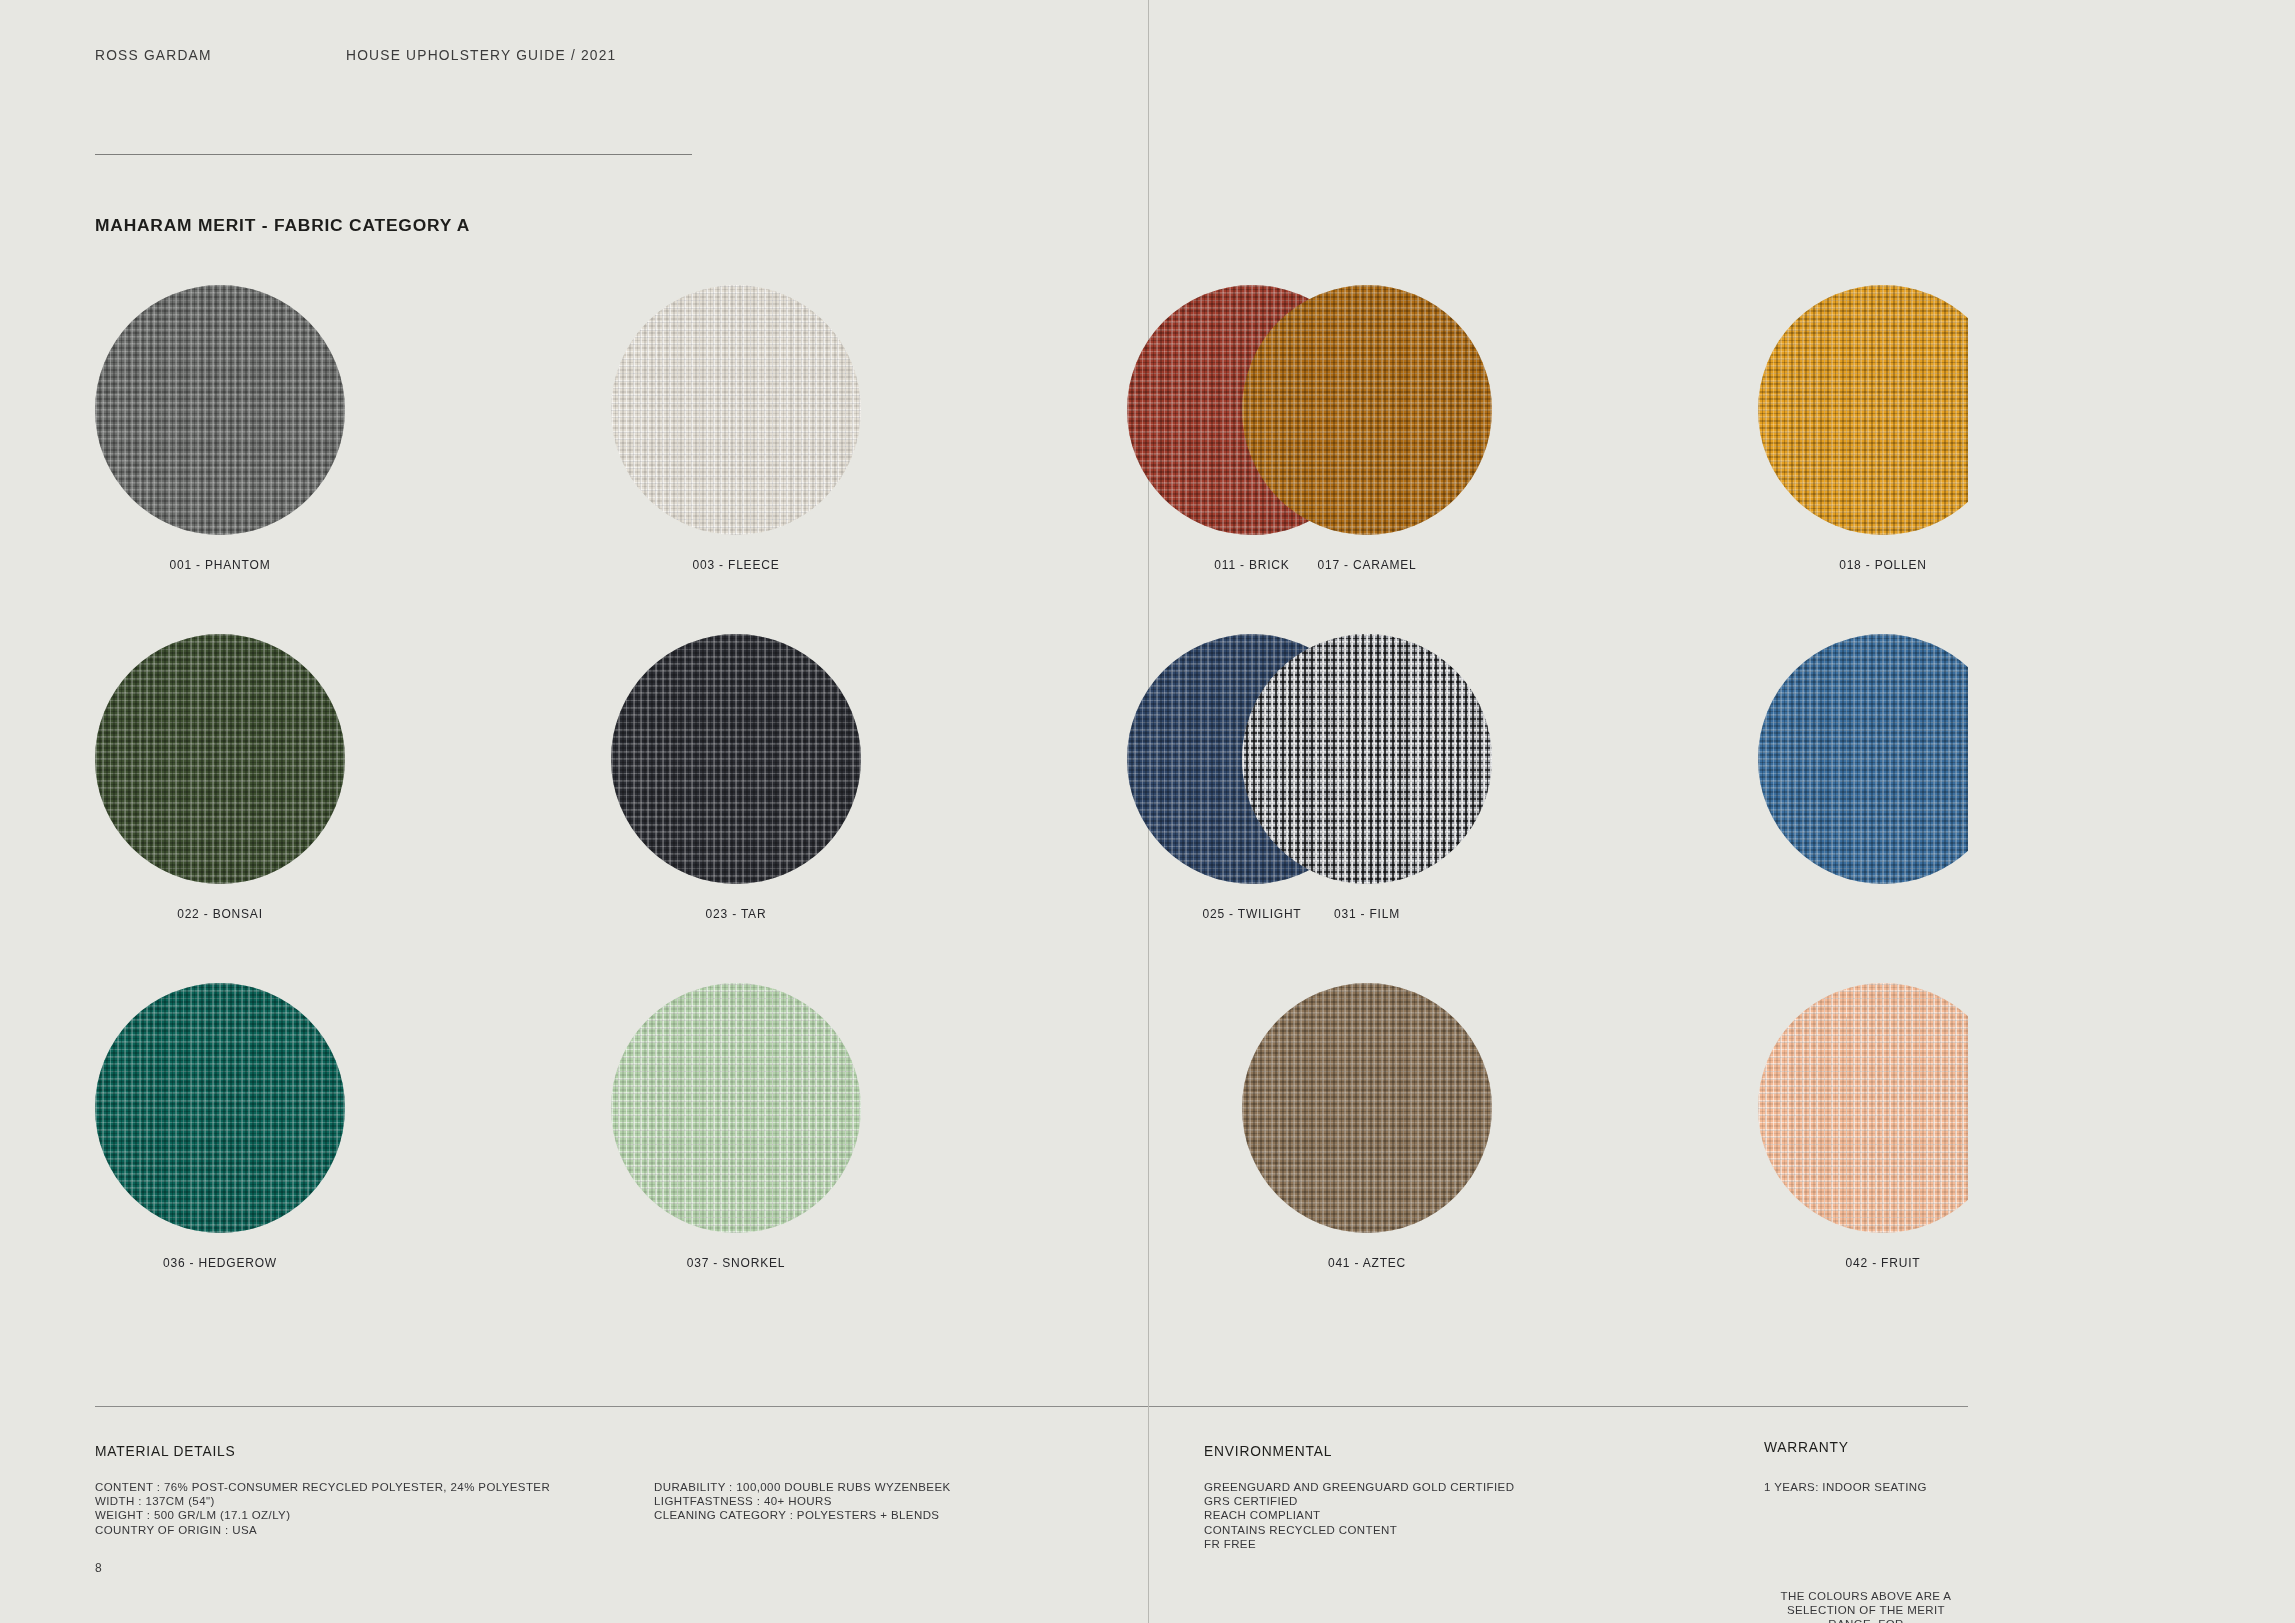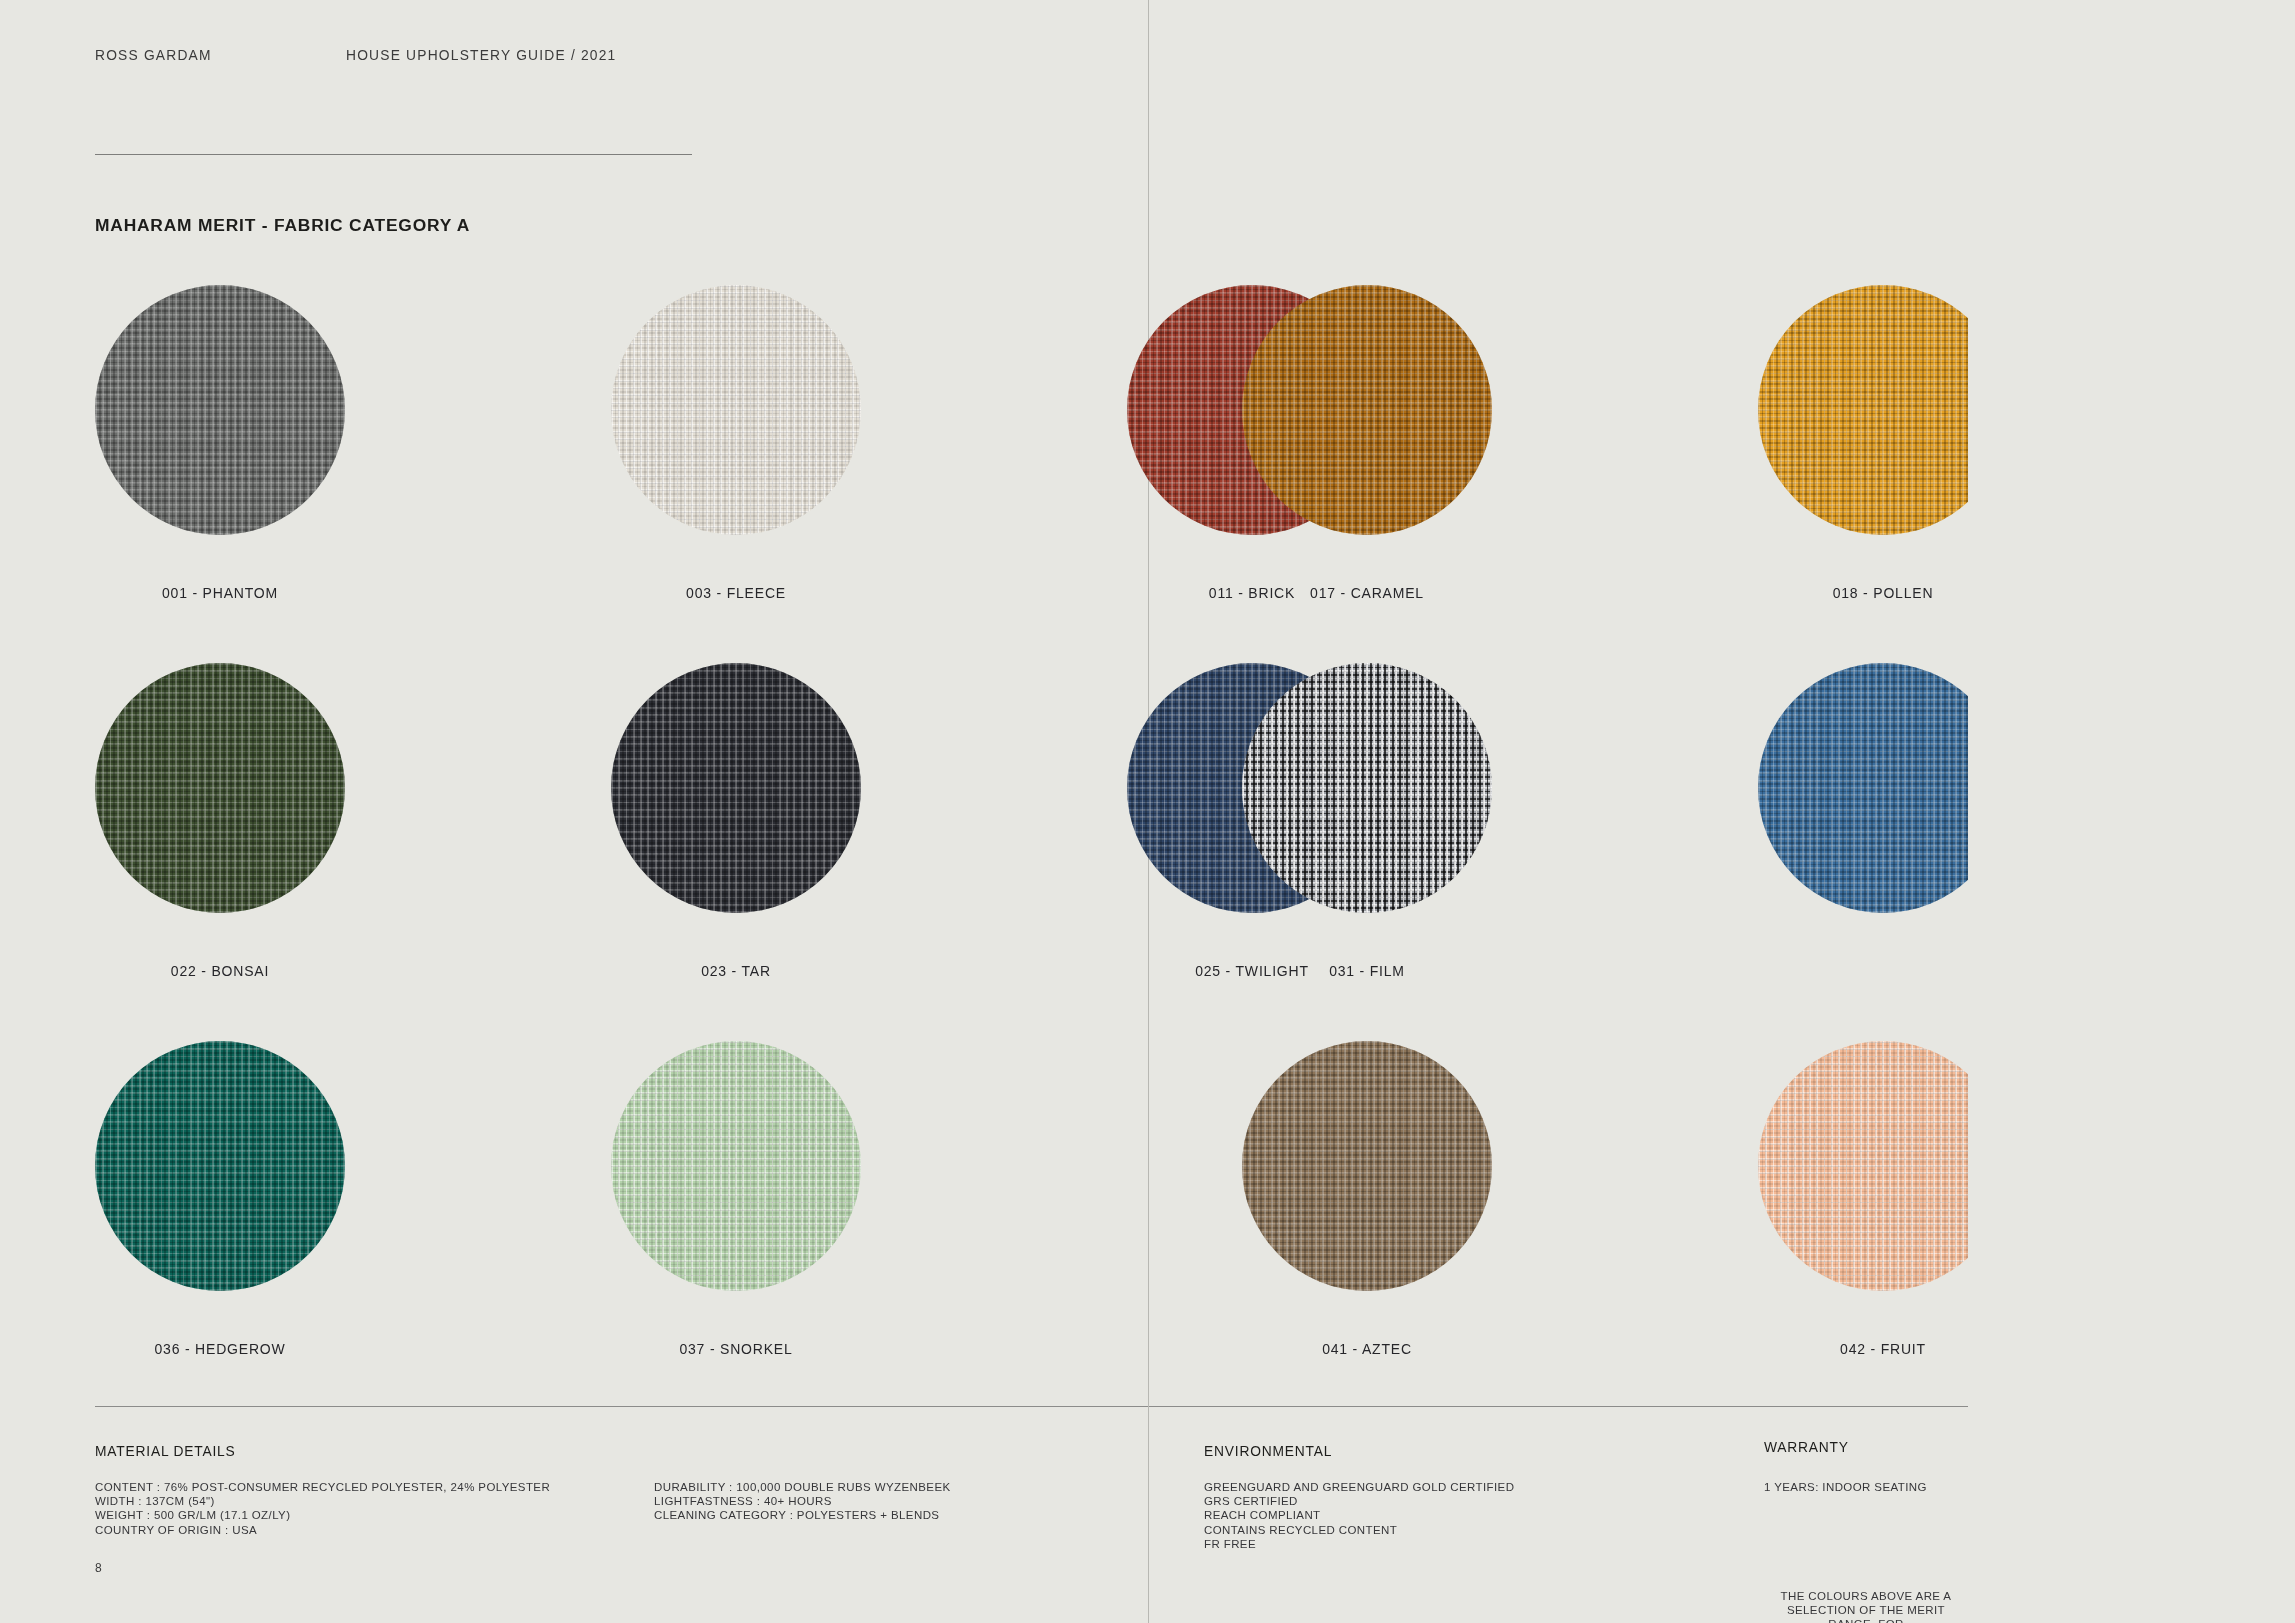--- a/index.html
+++ b/index.html
@@ -168,22 +168,22 @@
         rgba(255,255,255,0.48) 0px,
         rgba(255,255,255,0.48) 1.8px,
         rgba(0,0,0,0.00) 1.8px,
         rgba(0,0,0,0.00) 3.7px,
         rgba(0,0,0,0.09) 3.7px,
         rgba(0,0,0,0.09) 5.5px,
         rgba(0,0,0,0.00) 5.5px,
         rgba(0,0,0,0.00) 7.3px);
   }
   .swatch-label {
-    margin-top: 50px;
-    font-size: 14px;
+    margin-top: 23px;
+    font-size: 12px;
     letter-spacing: 0.8px;
     color: #26262a;
     white-space: nowrap;
   }
 
   
   .footer-rule {
     position: absolute;
     top: 1406px;
     height: 0.9px;

